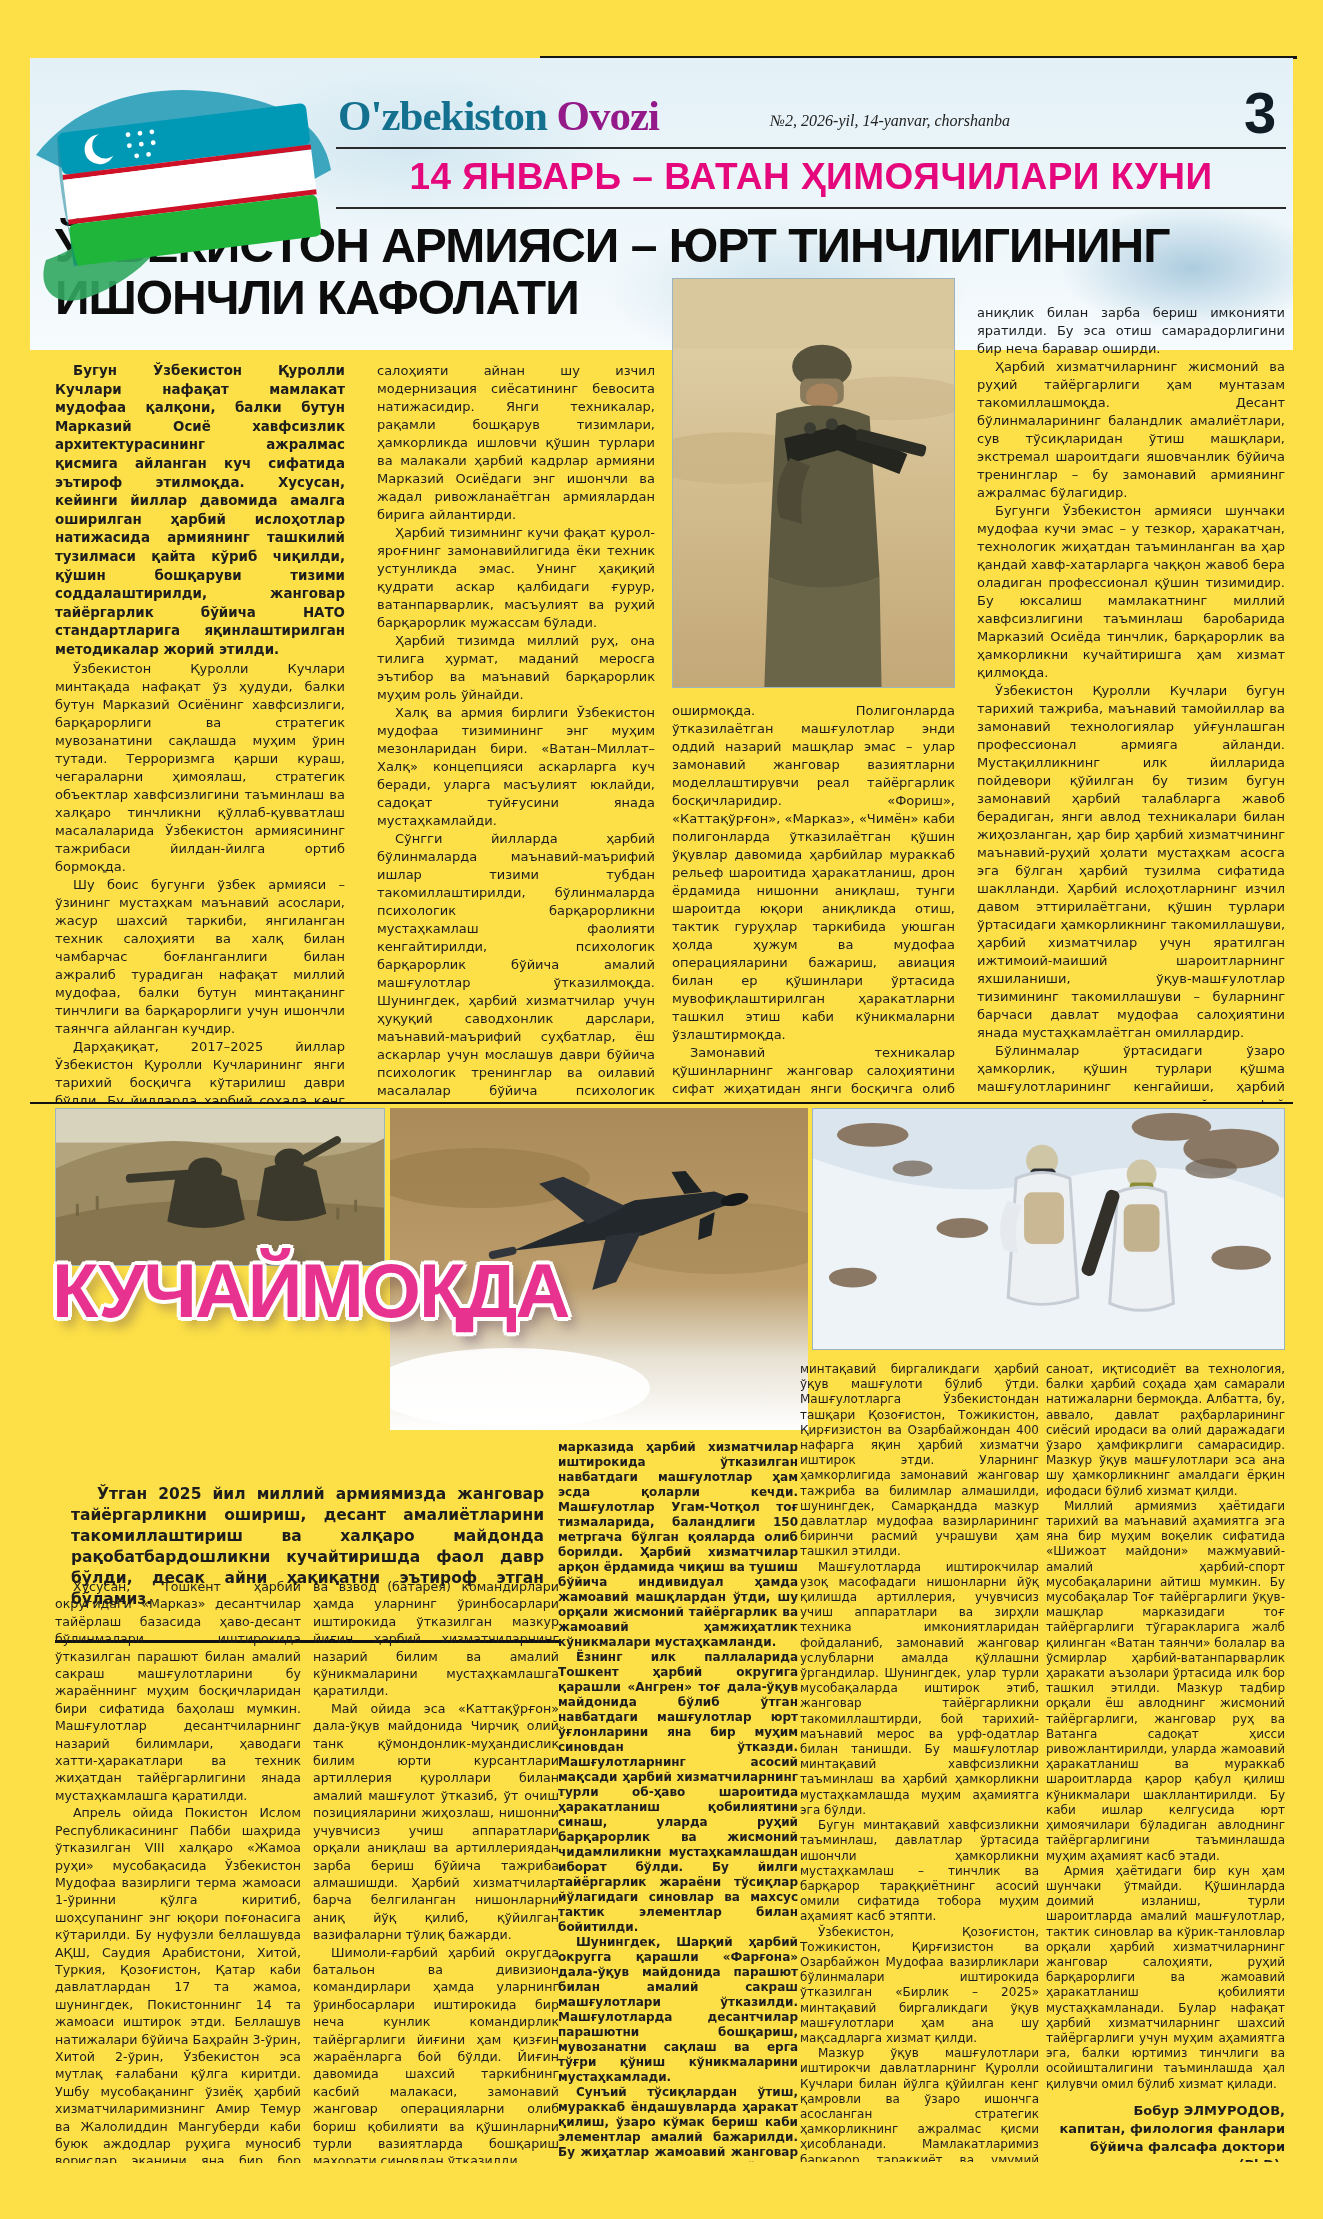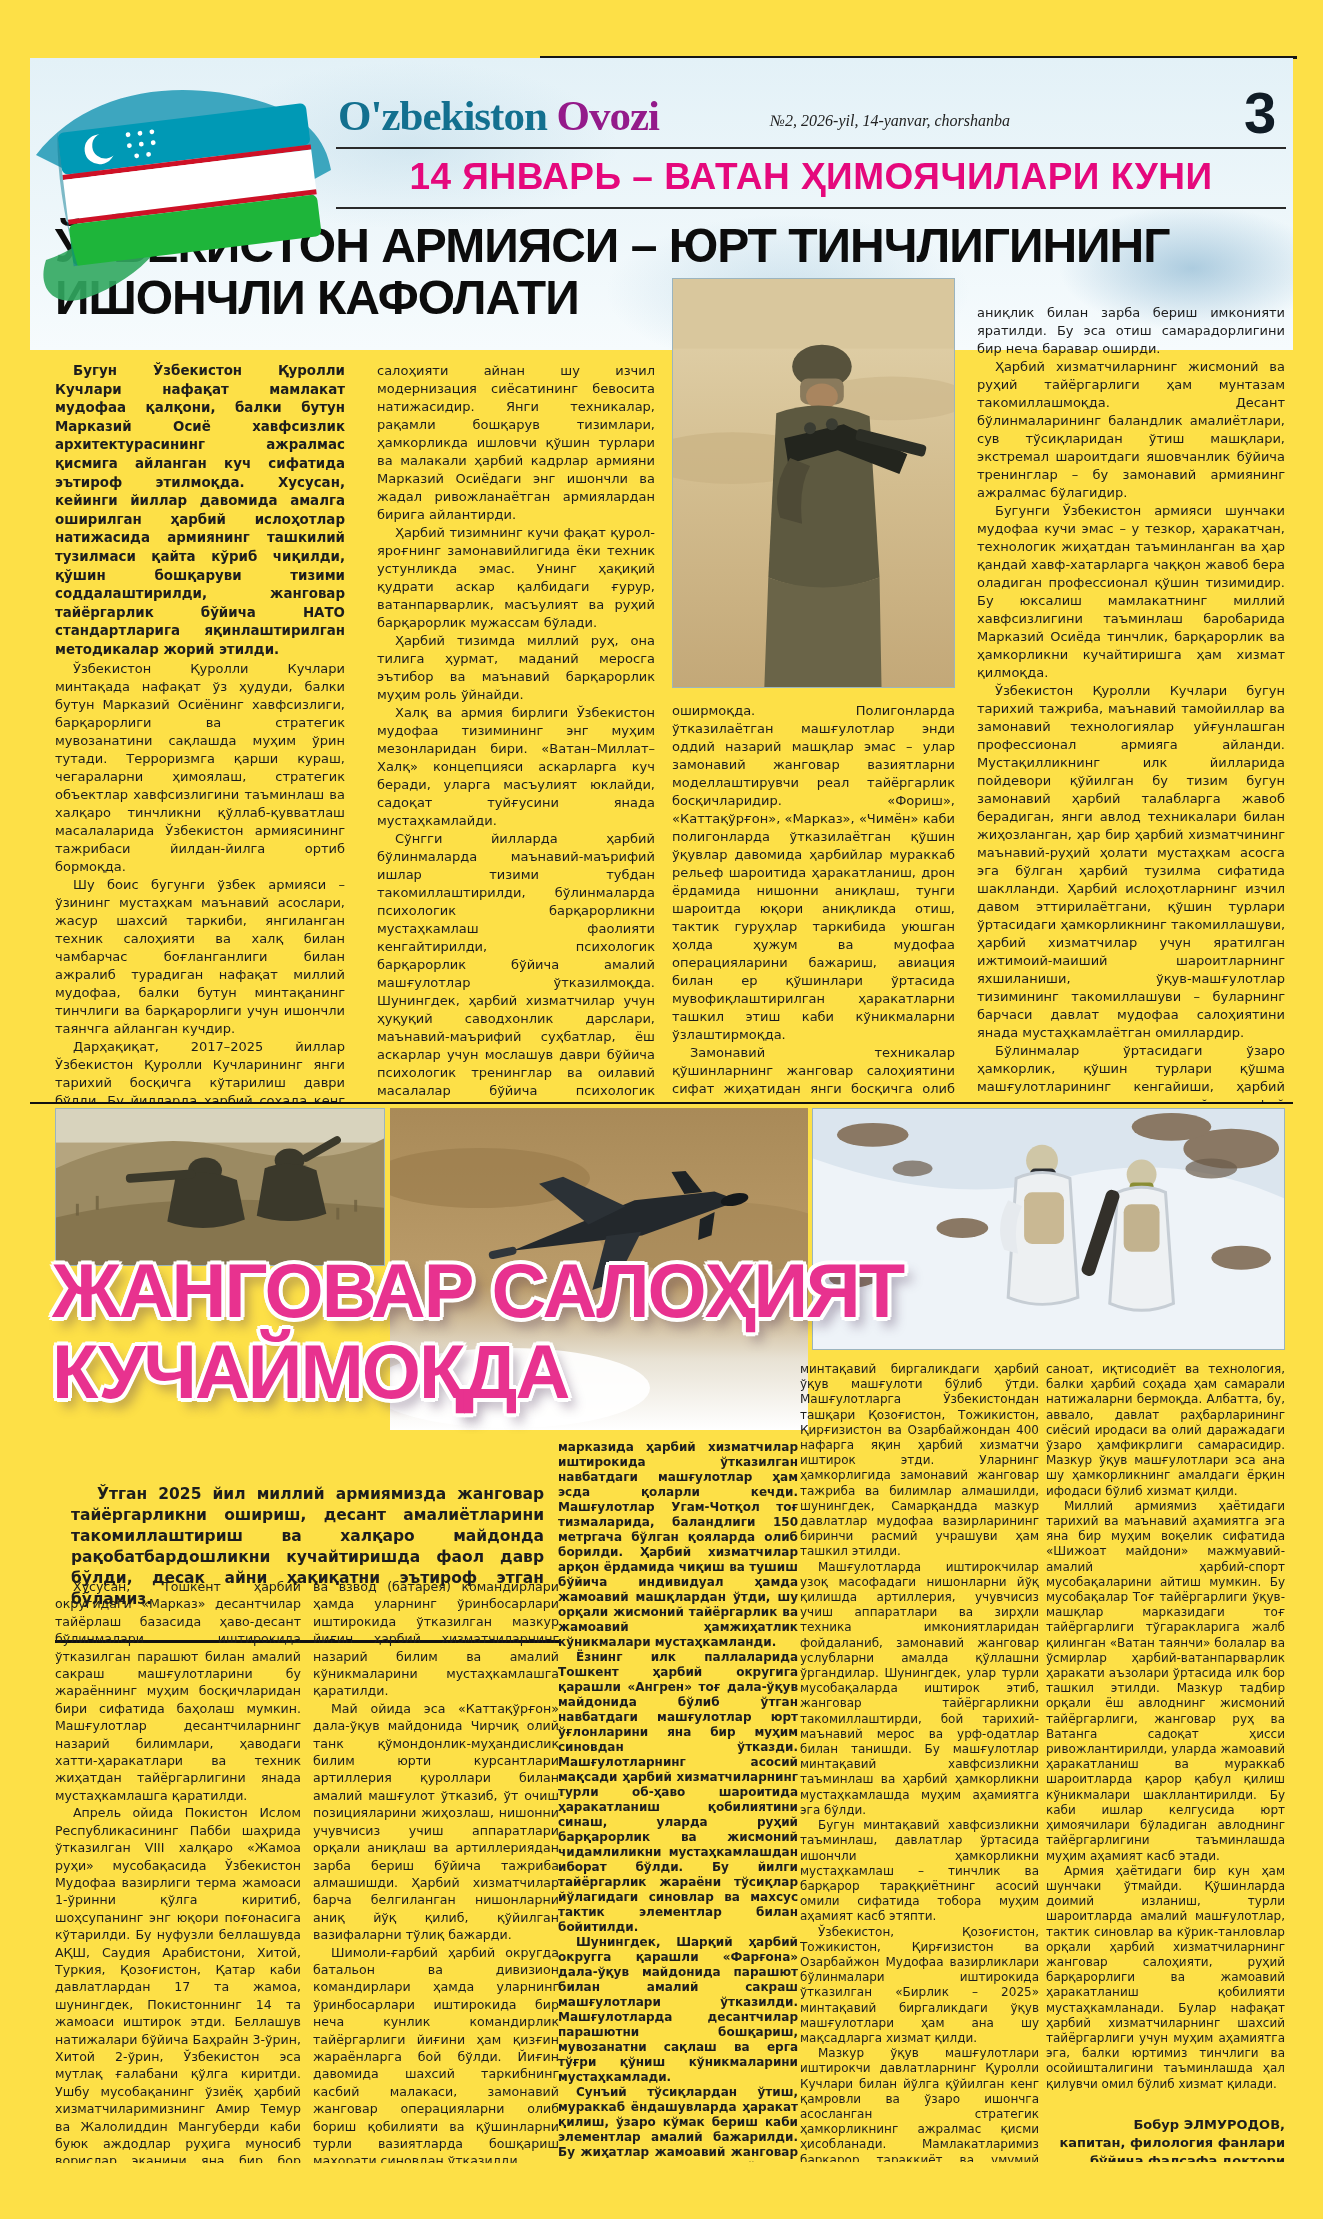--- a/index.html
+++ b/index.html
@@ -53,21 +53,21 @@
     text-align:justify;border-bottom:3px solid #111;padding-bottom:14px;}
   .lead p{margin:16px;text-indent:26px;}
   .b12{font-size:12.6px;line-height:17.4px;}
   .b3{font-size:12px;line-height:15px;}
   .b45{font-size:12px;line-height:15.2px;}
   .bc1{left:55px;top:1578px;width:246px;height:585px;}
   .bc2{left:313px;top:1578px;width:246px;height:585px;}
   .bc3{left:558px;top:1440px;width:240px;height:722px;font-weight:bold;}
   .bc4{left:800px;top:1362px;width:239px;height:800px;}
   .bc5{left:1046px;top:1362px;width:239px;height:800px;}
-  .author2{margin-top:24px;text-align:right;font-weight:bold;font-size:13px;line-height:18px;}
+  .author2{margin-top:10px;text-align:right;font-weight:bold;font-size:13px;line-height:18px;}
   .author2 p{text-indent:0;}
   .flag-wrap{left:26px;top:60px;width:318px;height:250px;z-index:4;}
 </style>
 </head>
 <body>
 
 <div class="page">
 
   <div class="abs topline"></div>
   <div class="abs sky-band"></div>
@@ -253,21 +253,20 @@
         <circle cx="330" cy="66" r="15" fill="#cfc6a6"></circle>
         <rect x="318" y="74" width="24" height="9" rx="4" fill="#8a8d34"></rect>
         <path d="M306 84 q24 -10 48 0 l8 112 q-32 14 -64 0 z" fill="#eef1f3" stroke="#c6cdd4" stroke-width="3"></path>
         <rect x="312" y="96" width="36" height="48" rx="8" fill="#c2b28e"></rect>
         <rect x="296" y="80" width="14" height="90" rx="6" transform="rotate(18 296 80)" fill="#33302a"></rect>
       </g>
     </svg>
   </div>
 
   <div class="abs display-headline">
-    <div>ЖАНГОВАР САЛОҲИЯТ</div>
     <div>КУЧАЙМОҚДА</div>
   </div>
 
   <div class="abs lead">
     <p>Ўтган 2025 йил миллий армиямизда жанговар тайёргарликни ошириш, десант амалиётларини такомиллаштириш ва халқаро майдонда рақобатбардошликни кучайтиришда фаол давр бўлди, десак айни ҳақиқатни эътироф этган бўламиз.</p>
   </div>
 
   <div class="abs col b12 bc1">
       <p>Хусусан, Тошкент ҳарбий округидаги «Марказ» десантчилар тайёрлаш базасида ҳаво-десант бўлинмалари иштирокида ўтказилган парашют билан амалий сакраш машғулотларини бу жараённинг муҳим босқичларидан бири сифатида баҳолаш мумкин. Машғулотлар десантчиларнинг назарий билимлари, ҳаводаги хатти-ҳаракатлари ва техник жиҳатдан тайёргарлигини янада мустаҳкамлашга қаратилди.</p>
       <p>Апрель ойида Покистон Ислом Республикасининг Пабби шаҳрида ўтказилган VIII халқаро «Жамоа руҳи» мусобақасида Ўзбекистон Мудофаа вазирлиги терма жамоаси 1-ўринни қўлга киритиб, шоҳсупанинг энг юқори поғонасига кўтарилди. Бу нуфузли беллашувда АҚШ, Саудия Арабистони, Хитой, Туркия, Қозоғистон, Қатар каби давлатлардан 17 та жамоа, шунингдек, Покистоннинг 14 та жамоаси иштирок этди. Беллашув натижалари бўйича Баҳрайн 3-ўрин, Хитой 2-ўрин, Ўзбекистон эса мутлақ ғалабани қўлга киритди. Ушбу мусобақанинг ўзиёқ ҳарбий хизматчиларимизнинг Амир Темур ва Жалолиддин Мангуберди каби буюк аждодлар руҳига муносиб ворислар эканини яна бир бор намоён этди.</p>

